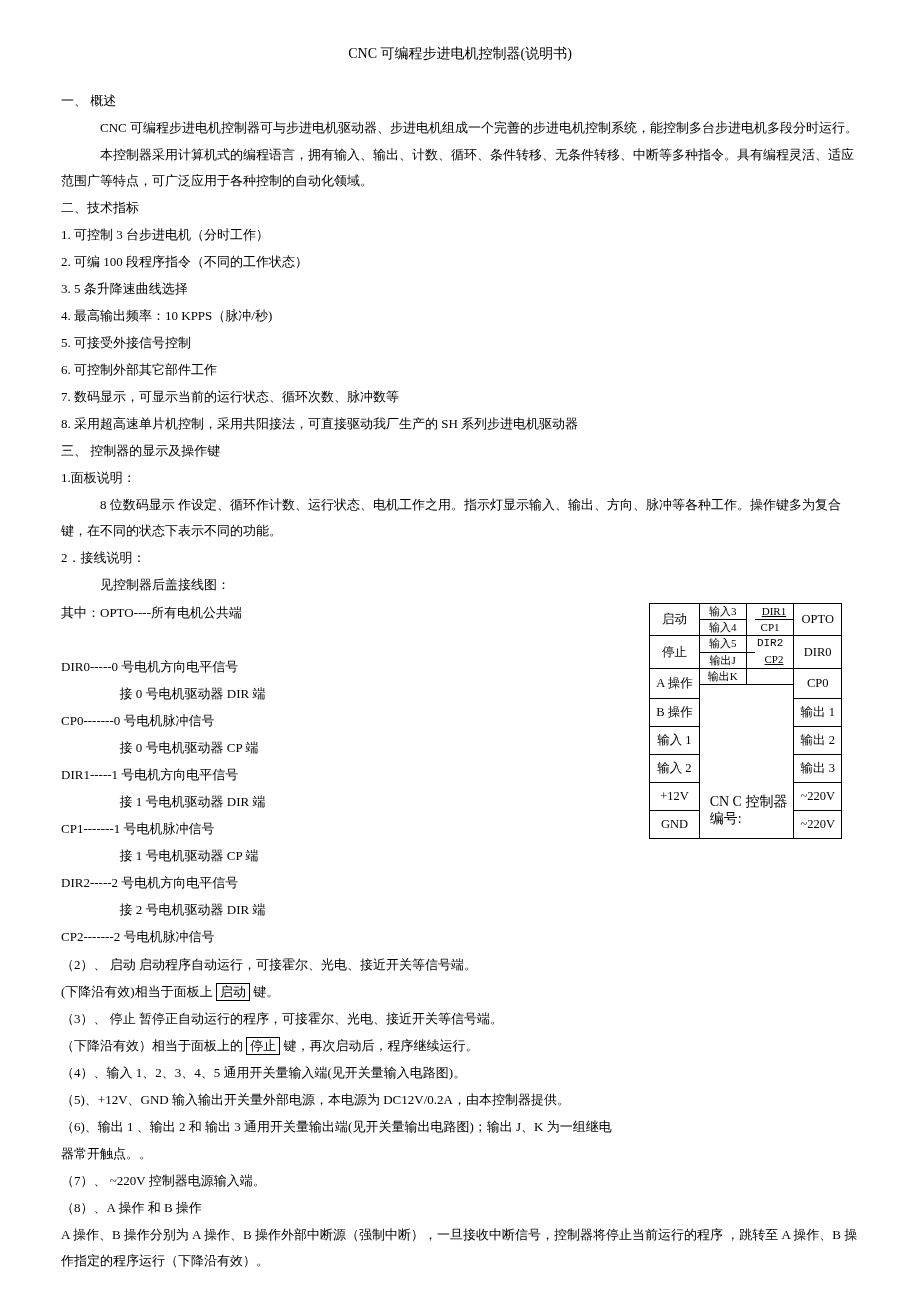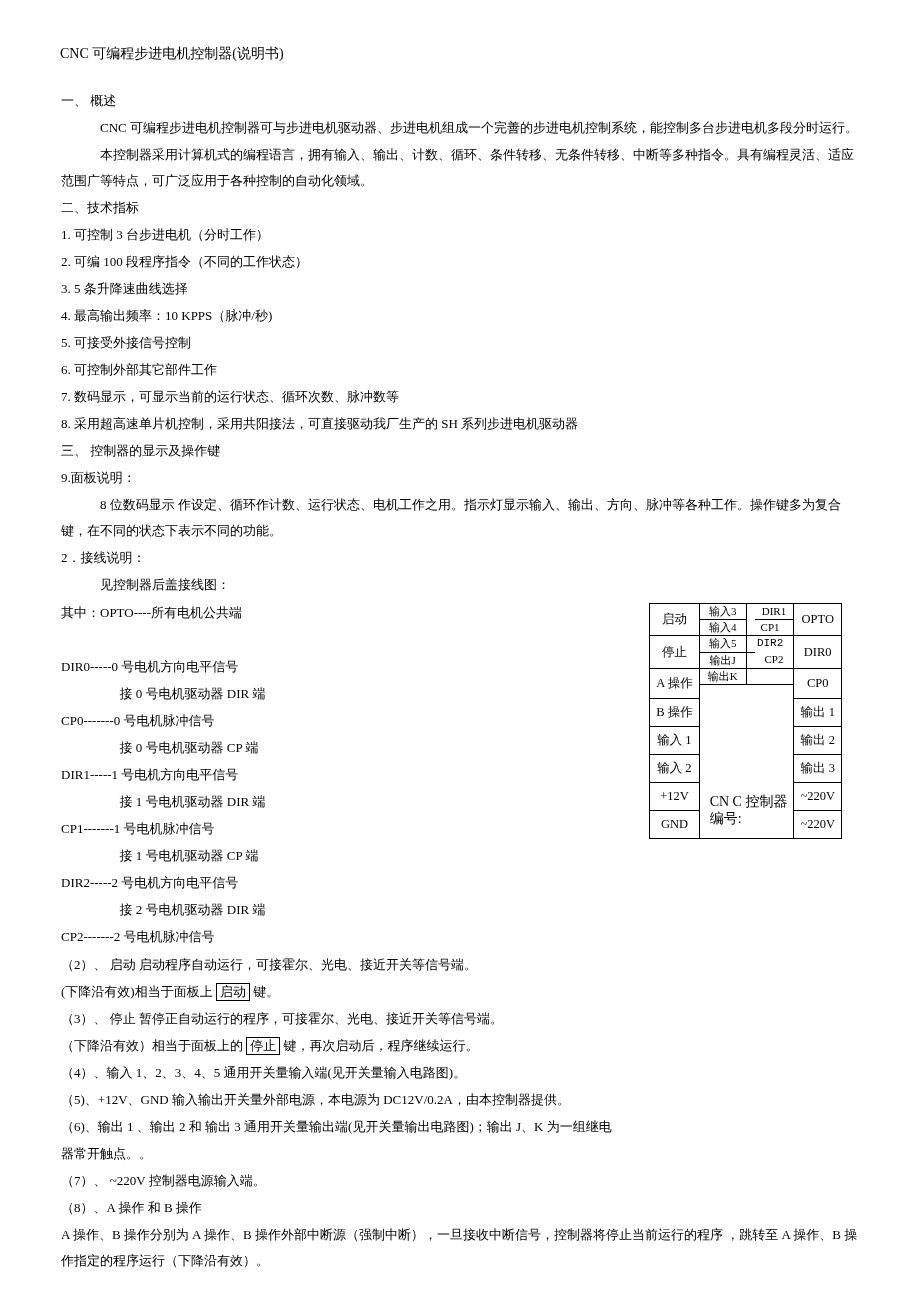--- a/index.html
+++ b/index.html
@@ -7,20 +7,21 @@
     font-size: 13px;
     line-height: 2.0;
     color: #000;
     background: #fff;
     width: 920px;
     margin: 0;
     padding: 40px 60px 40px 60px;
     box-sizing: border-box;
   }
   .title {
+    text-align: center;
     font-size: 14px;
     margin-bottom: 20px;
   }
   .indent1 { text-indent: 3em; }
   .indent2 { text-indent: 4.5em; }
   .section { margin: 1px; }
   .boxed {
     border: 1px solid #000;
     padding: 0 3px;
     display: inline-block;
@@ -46,21 +47,21 @@
   }
   .diagram .mid {
     font-size: 11px;
     padding: 1px 3px;
     height: 12px;
     margin-top: 7px;
   }
   .notop { border-top: none !important; }
   .nobot { border-bottom: none !important; font-family: Liberation Mono, monospace; }
   .noright { border-right: none !important; }
-  .noleft { border-left: none !important; }
+  .noleft { border-left: none !important; text-decoration: underline; }
   .cnc-label {
     font-size: 14px;
     font-weight: normal;
     text-align: center;
   }
 </style>
 </head>
 <body>
 
 <div class="title">CNC 可编程步进电机控制器(说明书)</div>
@@ -73,21 +74,21 @@
 <p class="section">1. 可控制 3 台步进电机（分时工作）</p>
 <p class="section">2. 可编 100 段程序指令（不同的工作状态）</p>
 <p class="section">3. 5 条升降速曲线选择</p>
 <p class="section">4. 最高输出频率：10 KPPS（脉冲/秒)</p>
 <p class="section">5. 可接受外接信号控制</p>
 <p class="section">6. 可控制外部其它部件工作</p>
 <p class="section">7. 数码显示，可显示当前的运行状态、循环次数、脉冲数等</p>
 <p class="section">8. 采用超高速单片机控制，采用共阳接法，可直接驱动我厂生产的 SH 系列步进电机驱动器</p>
 
 <p class="section">三、 控制器的显示及操作键</p>
-<p class="section">9.面板说明：</p>
+<p class="section">1.面板说明：</p>
 <p class="section indent1">8 位数码显示 作设定、循环作计数、运行状态、电机工作之用。指示灯显示输入、输出、方向、脉冲等各种工作。操作键多为复合键，在不同的状态下表示不同的功能。</p>
 <p class="section">2．接线说明：</p>
 <p class="section indent1">见控制器后盖接线图：</p>
 
 <div class="float-wrap">
 
   <table class="diagram">
     <tbody>
         <tr>
       <td rowspan="2">启动</td>

